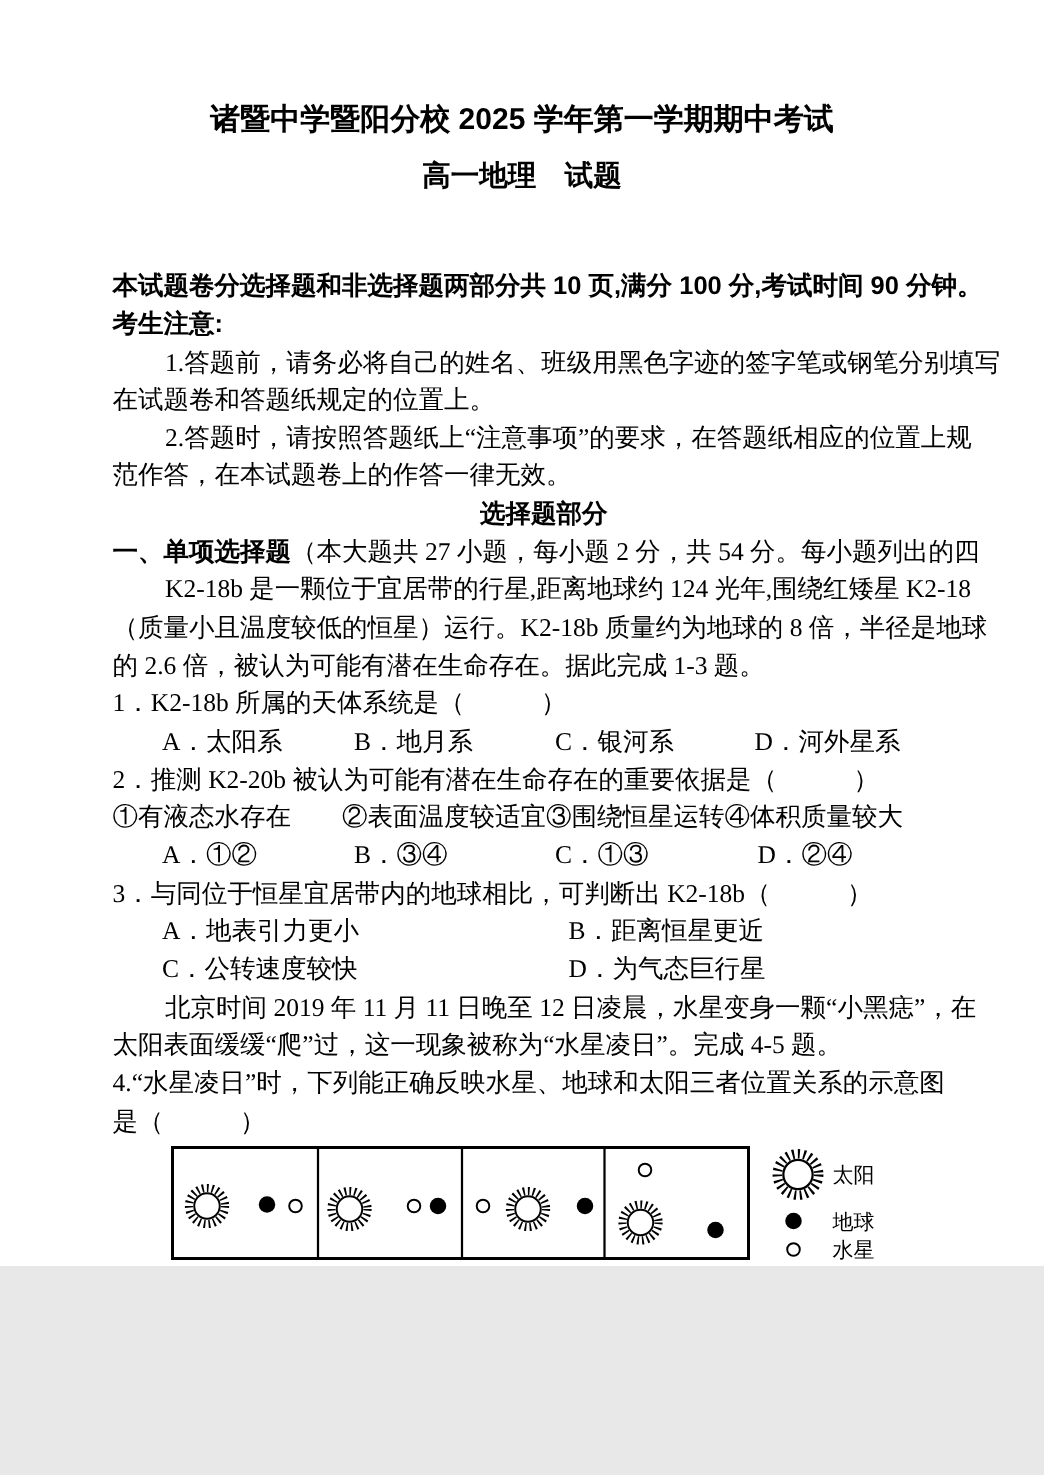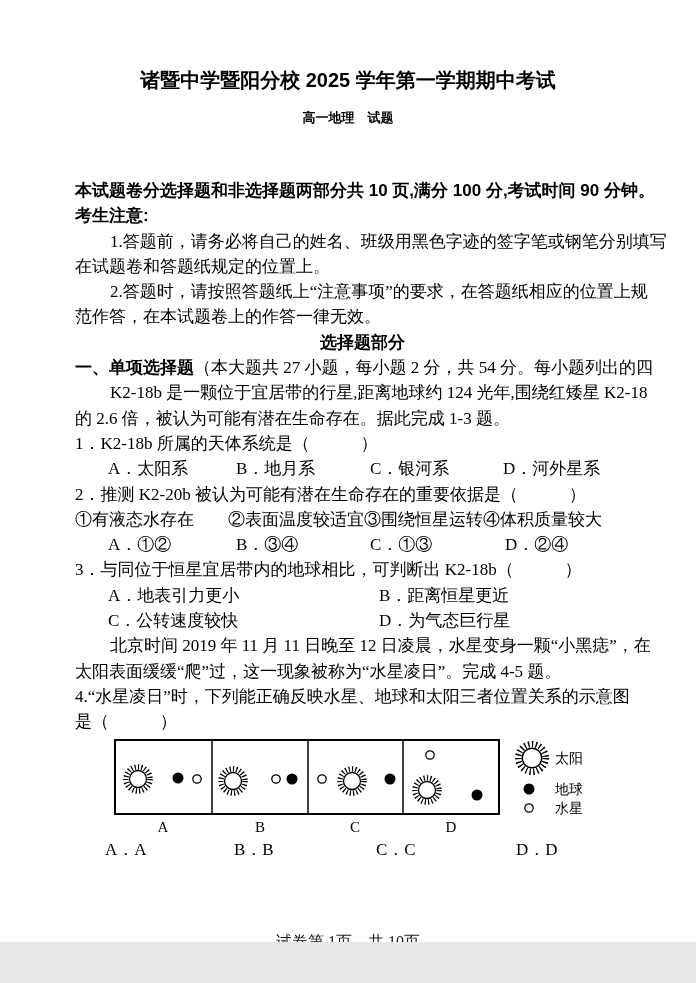--- a/index.html
+++ b/index.html
@@ -1,29 +1,29 @@
 <!DOCTYPE html>
 <html><head>
 <meta charset="utf-8">
 <style>
   html,body{margin:0;padding:0;background:#e8e8e8;}
   .page{
-    width:696px;height:942px;background:#ffffff;position:relative;
+    width:696px;height:844px;background:#ffffff;position:relative;
     margin:0 auto;color:#000;overflow:hidden;
     font-family:"Liberation Serif","DejaVu Serif",serif;
   }
   .title{
     padding-top:66px;text-align:center;
     font-family:"Liberation Sans","DejaVu Sans",sans-serif;
     font-weight:700;font-size:20px;line-height:28px;
   }
   .subtitle{
     margin-top:10px;text-align:center;
     font-family:"Liberation Sans","DejaVu Sans",sans-serif;
-    font-weight:700;font-size:13px;line-height:28px;
+    font-weight:700;font-size:19px;line-height:28px;
   }
   .bodytext{
     margin-top:46px;padding:0 46px 0 75px;
     font-size:17px;line-height:25.3px;
   }
   .ln{height:25.3px;white-space:nowrap;}
   .bold-sans{
     font-family:"Liberation Sans","DejaVu Sans",sans-serif;
     font-weight:700;
   }
@@ -62,20 +62,21 @@
     <div class="ln i35">1.答题前，请务必将自己的姓名、班级用黑色字迹的签字笔或钢笔分别填写</div>
     <div class="ln">在试题卷和答题纸规定的位置上。</div>
     <div class="ln i35">2.答题时，请按照答题纸上“注意事项”的要求，在答题纸相应的位置上规</div>
     <div class="ln">范作答，在本试题卷上的作答一律无效。</div>
 
     <div class="ln center bold-sans">选择题部分</div>
 
     <div class="ln"><span class="bold-sans">一、单项选择题</span><span>（本大题共 27 小题，每小题 2 分，共 54 分。每小题列出的四</span></div>
 
     <div class="ln i35">K2-18b 是一颗位于宜居带的行星,距离地球约 124 光年,围绕红矮星 K2-18</div>
+    <div class="ln">（质量小且温度较低的恒星）运行。K2-18b 质量约为地球的 8 倍，半径是地球</div>
     <div class="ln">的 2.6 倍，被认为可能有潜在生命存在。据此完成 1-3 题。</div>
 
     <div class="ln">1．K2-18b 所属的天体系统是（　　　）</div>
     <div class="ln row">
       <span class="opt" style="left:33px">A．太阳系</span>
       <span class="opt" style="left:161px">B．地月系</span>
       <span class="opt" style="left:295px">C．银河系</span>
       <span class="opt" style="left:428px">D．河外星系</span>
     </div>
 

